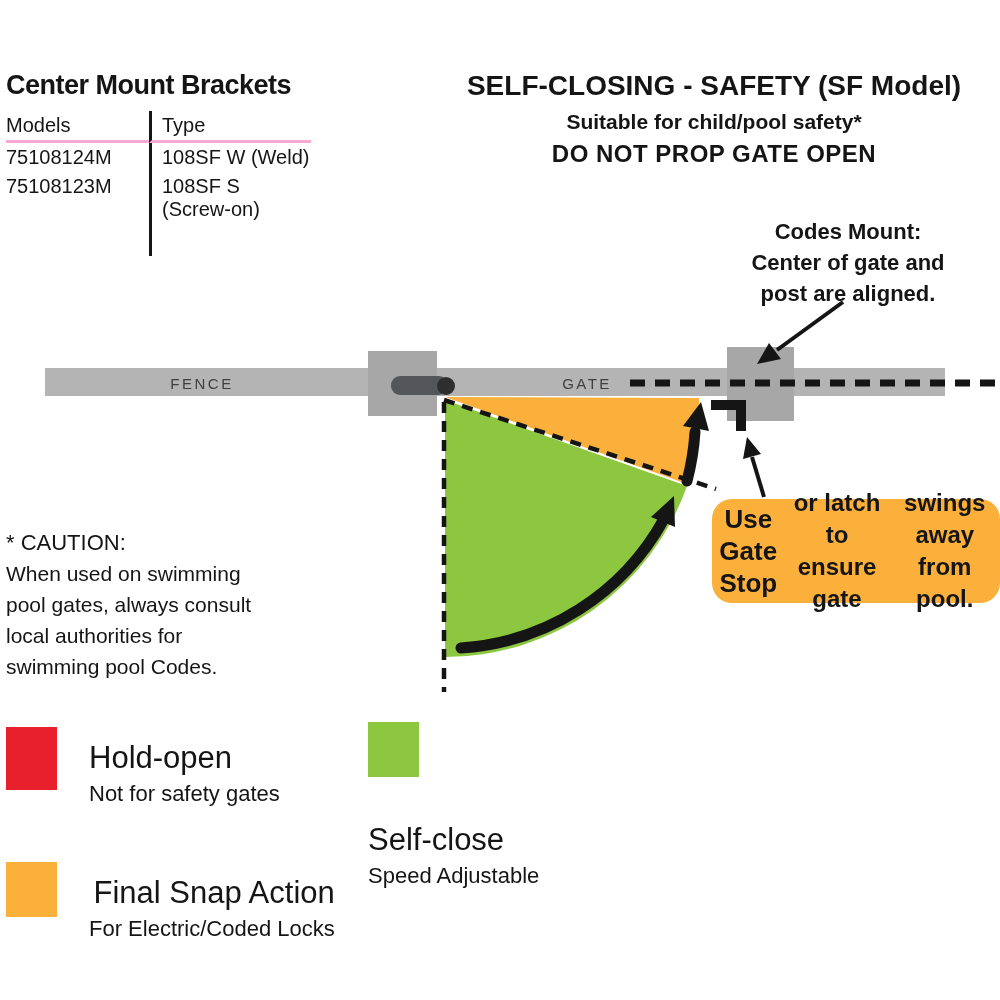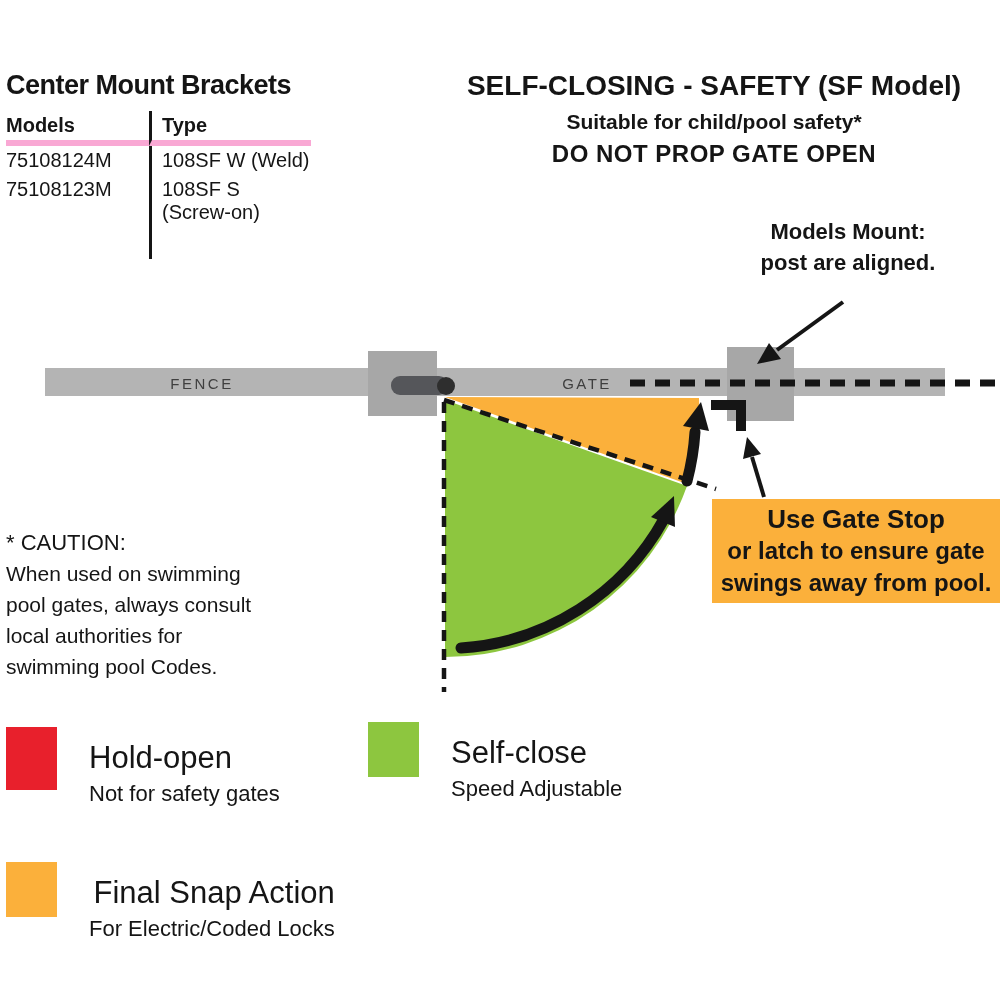--- a/index.html
+++ b/index.html
@@ -7,39 +7,39 @@
   body { font-family:"Liberation Sans", sans-serif; color:#151515; }
   .canvas { position:relative; width:1000px; height:1000px; background:#fff; overflow:hidden; }
   .abs { position:absolute; }
 
   
   .brackets-title { font-size:27px; font-weight:bold; letter-spacing:-0.5px; }
   .btable { margin-top:10px; font-size:20px; width:305px; }
   .brow { display:grid; grid-template-columns:143px 1fr; }
   .brow .bc1 { padding:3px 0 3px 0; }
   .brow .bc2 { border-left:3px solid #151515; padding:3px 0 3px 10px; }
-  .bhead .bc1, .bhead .bc2 { border-bottom:6px solid #f9a8d4;font-weight:bold; }
+  .bhead .bc1, .bhead .bc2 { border-bottom:3px solid #f9a8d4; }
   .btail .bc1, .btail .bc2 { height:32px; padding:0; }
 
   
   .sec-header { text-align:center; }
   .sh-title { font-size:28px; font-weight:bold; }
   .sh-sub   { font-size:21px; font-weight:600; margin-top:8px; }
   .sh-warn  { font-size:24px; font-weight:bold; margin-top:6px; letter-spacing:0.5px; }
 
   
   .cm-note { text-align:center; font-size:22px; font-weight:600; line-height:31px; }
 
   
   .caution { font-size:21px; line-height:31px; }
   .caution-title { font-size:22px; }
 
   
-  .gate-stop-box { background:#fbb03b; display:flex; flex-direction:column; justify-content:center;
-                   align-items:center; text-align:center; font-size:24px; font-weight:600; line-height:32px; }
+  .gate-stop-box { background:#fbb03b; display:flex; justify-content:center;
+                   align-items:center; text-align:center; font-size:24px; font-weight:600; line-height:32px;border-radius:20px; }
   .gate-stop-box .l0 { font-size:26px; }
 
   
   .legend-item { display:flex; gap:32px; align-items:flex-start; }
   .swatch { width:51px; }
   .sw-red   { background:#e8202c; height:63px; }
   .sw-green { background:#8dc63f; height:55px; }
   .sw-gold  { background:#fbb03b; height:55px; }
   .ltext { margin-top:14px; }
   .llabel { font-size:31px; line-height:34px; }
@@ -74,21 +74,22 @@
     </div>
   </div>
 
   <div class="abs sec-header" style="left:428px; top:70px; width:572px;">
     <div class="sh-title">SELF-CLOSING - SAFETY (SF Model)</div>
     <div class="sh-sub">Suitable for child/pool safety*</div>
     <div class="sh-warn">DO NOT PROP GATE OPEN</div>
   </div>
 
   <div class="abs cm-note" style="left:700px; top:216px; width:296px;">
-    <div>Models Mount:</div>
+    <div>Codes Mount:</div>
+    <div>Center of gate and</div>
     <div>post are aligned.</div>
   </div>
 
   <svg class="abs" style="left:0; top:0;" width="1000" height="1000" viewBox="0 0 1000 1000">
 
     <rect x="45" y="368" width="900" height="28" fill="#b4b4b4"></rect>
     <rect x="368" y="351" width="69" height="65" fill="#a7a7a7"></rect>
     <rect x="727" y="347" width="67" height="74" fill="#a7a7a7"></rect>
     <text class="bar-label" x="202" y="389" text-anchor="middle">FENCE</text>
     <text class="bar-label" x="587" y="389" text-anchor="middle">GATE</text>
@@ -133,21 +134,21 @@
   </div>
 
   <div class="abs legend-item" style="left:6px; top:727px;">
     <div class="swatch sw-red"></div>
     <div class="ltext">
       <div class="llabel">Hold-open</div>
       <div class="lsub">Not for safety gates</div>
     </div>
   </div>
 
-  <div class="abs legend-item" style="left:368px; top:722px;">
+  <div class="abs legend-item" style="left:368px; top:722px;flex-direction:column;">
     <div class="swatch sw-green"></div>
     <div class="ltext">
       <div class="llabel">Self-close</div>
       <div class="lsub">Speed Adjustable</div>
     </div>
   </div>
 
   <div class="abs legend-item" style="left:6px; top:862px;text-align:right;">
     <div class="swatch sw-gold"></div>
     <div class="ltext">

